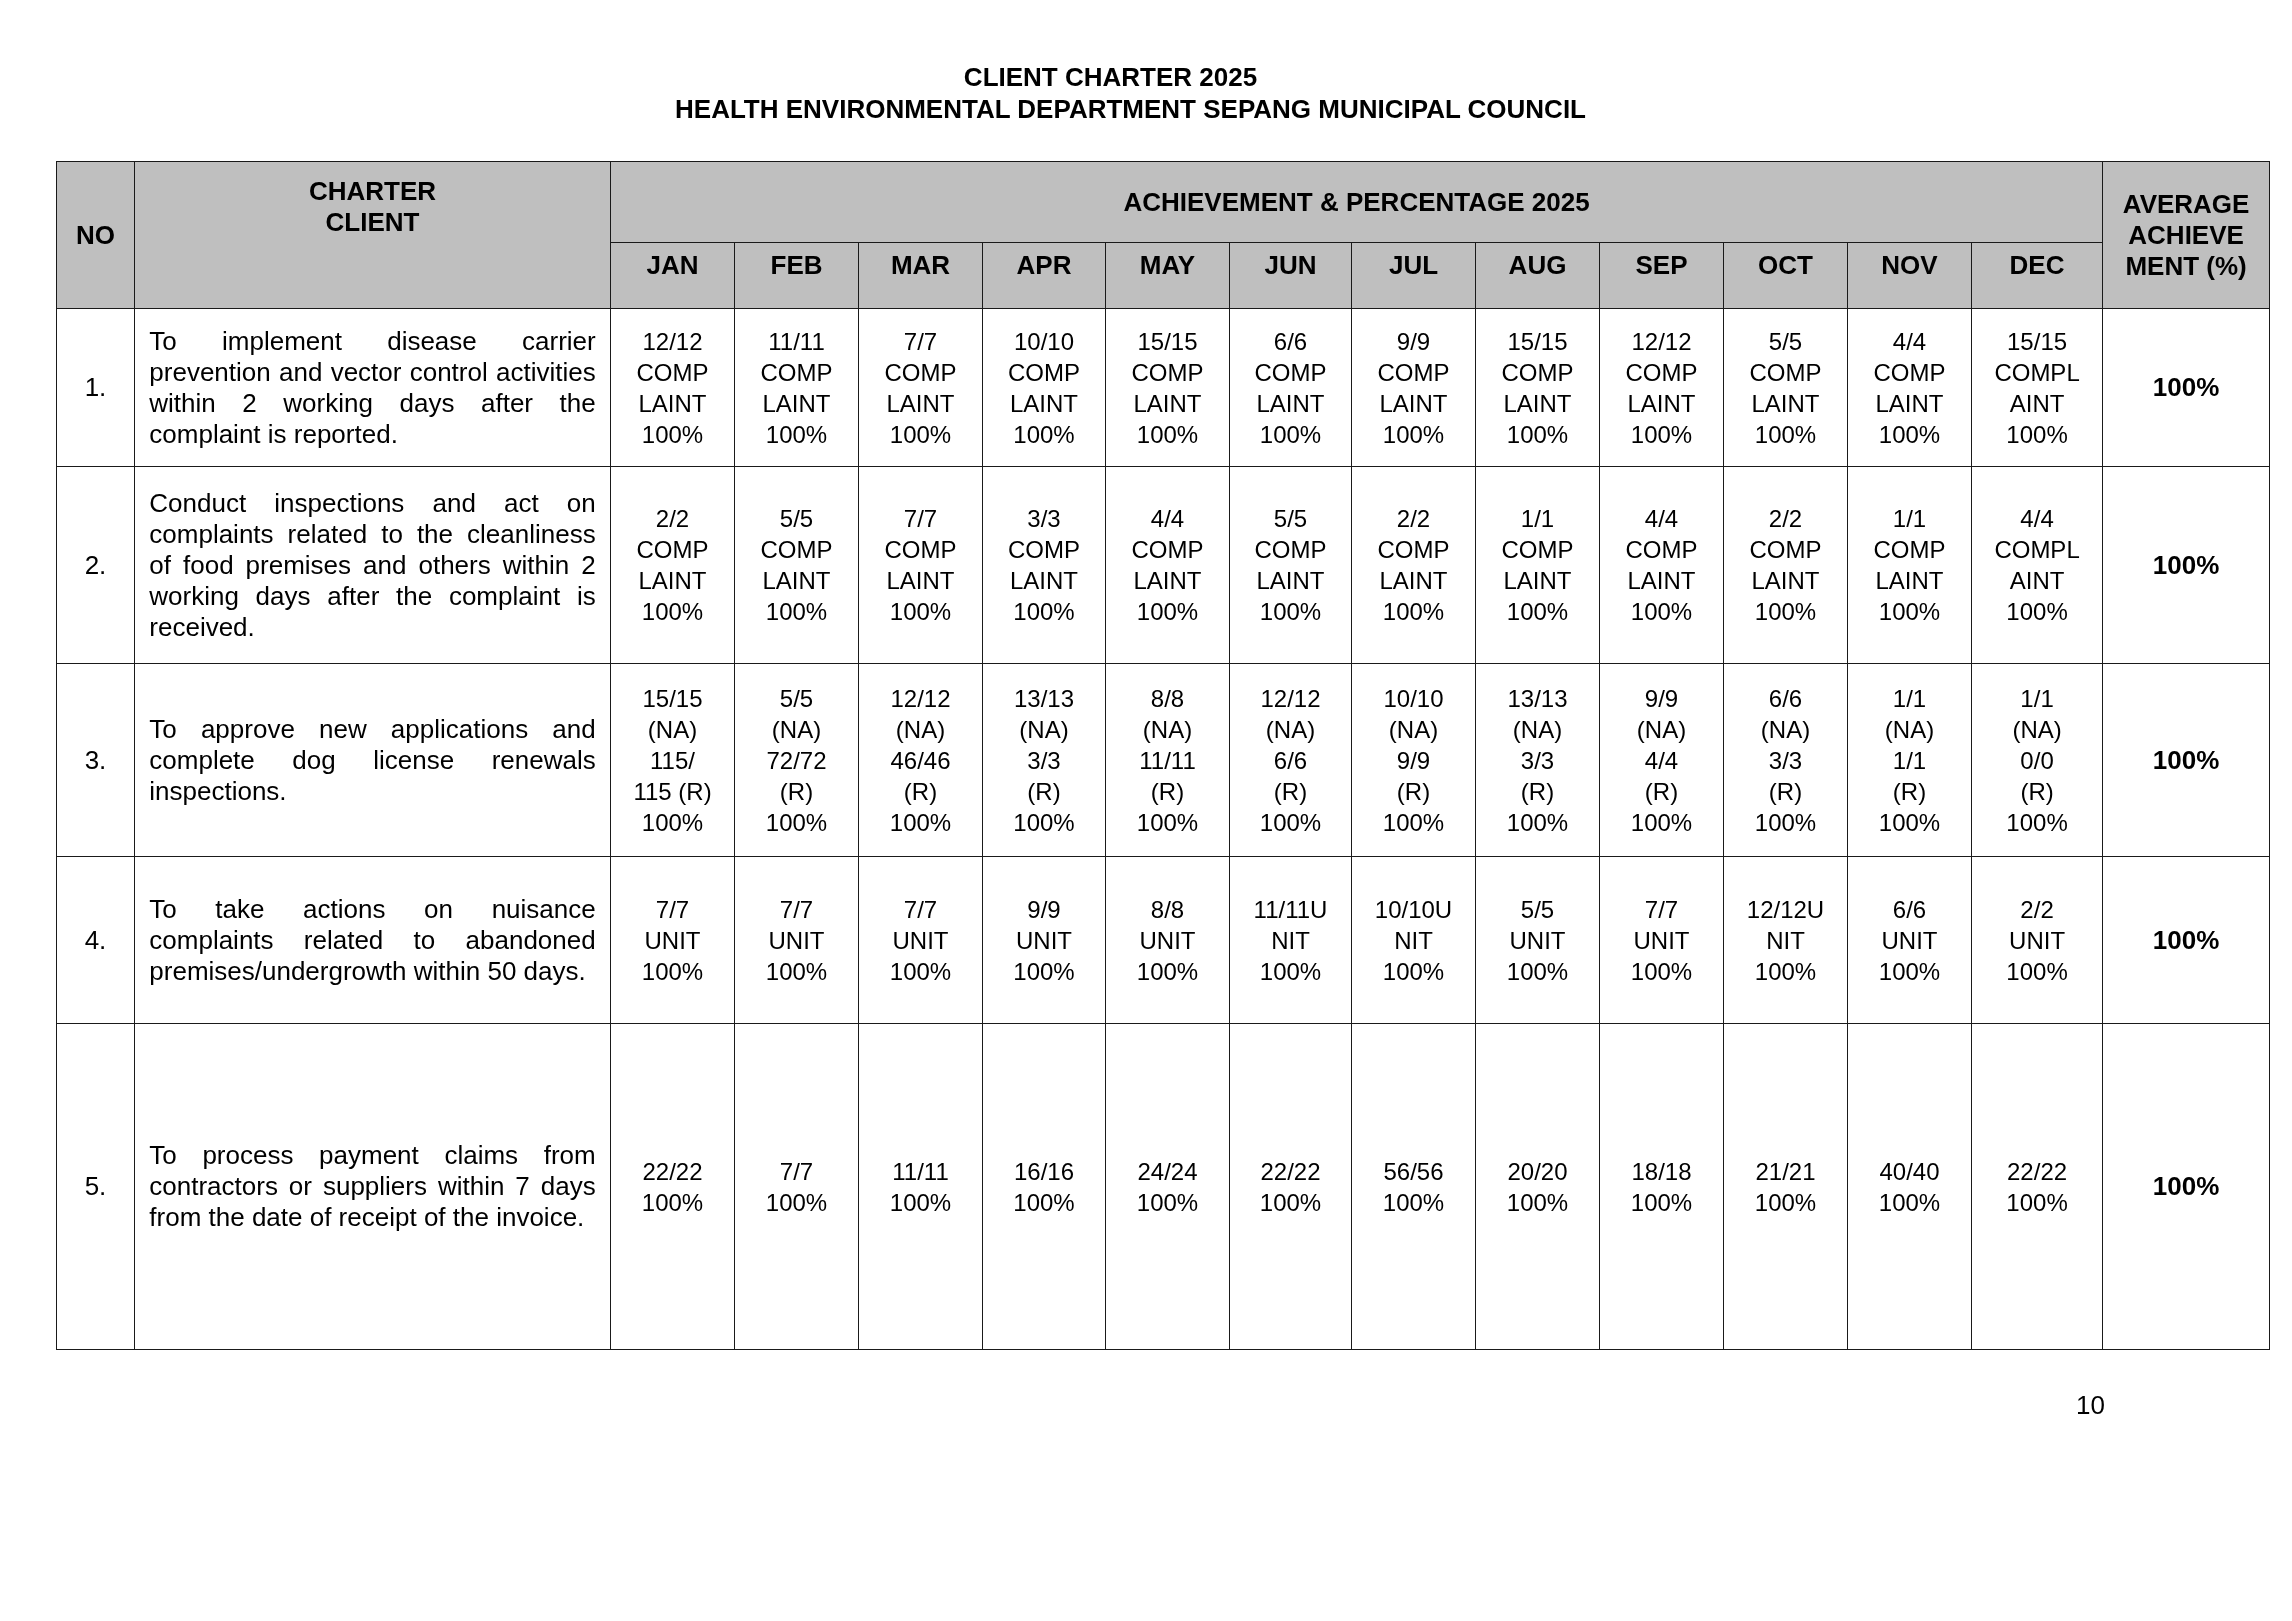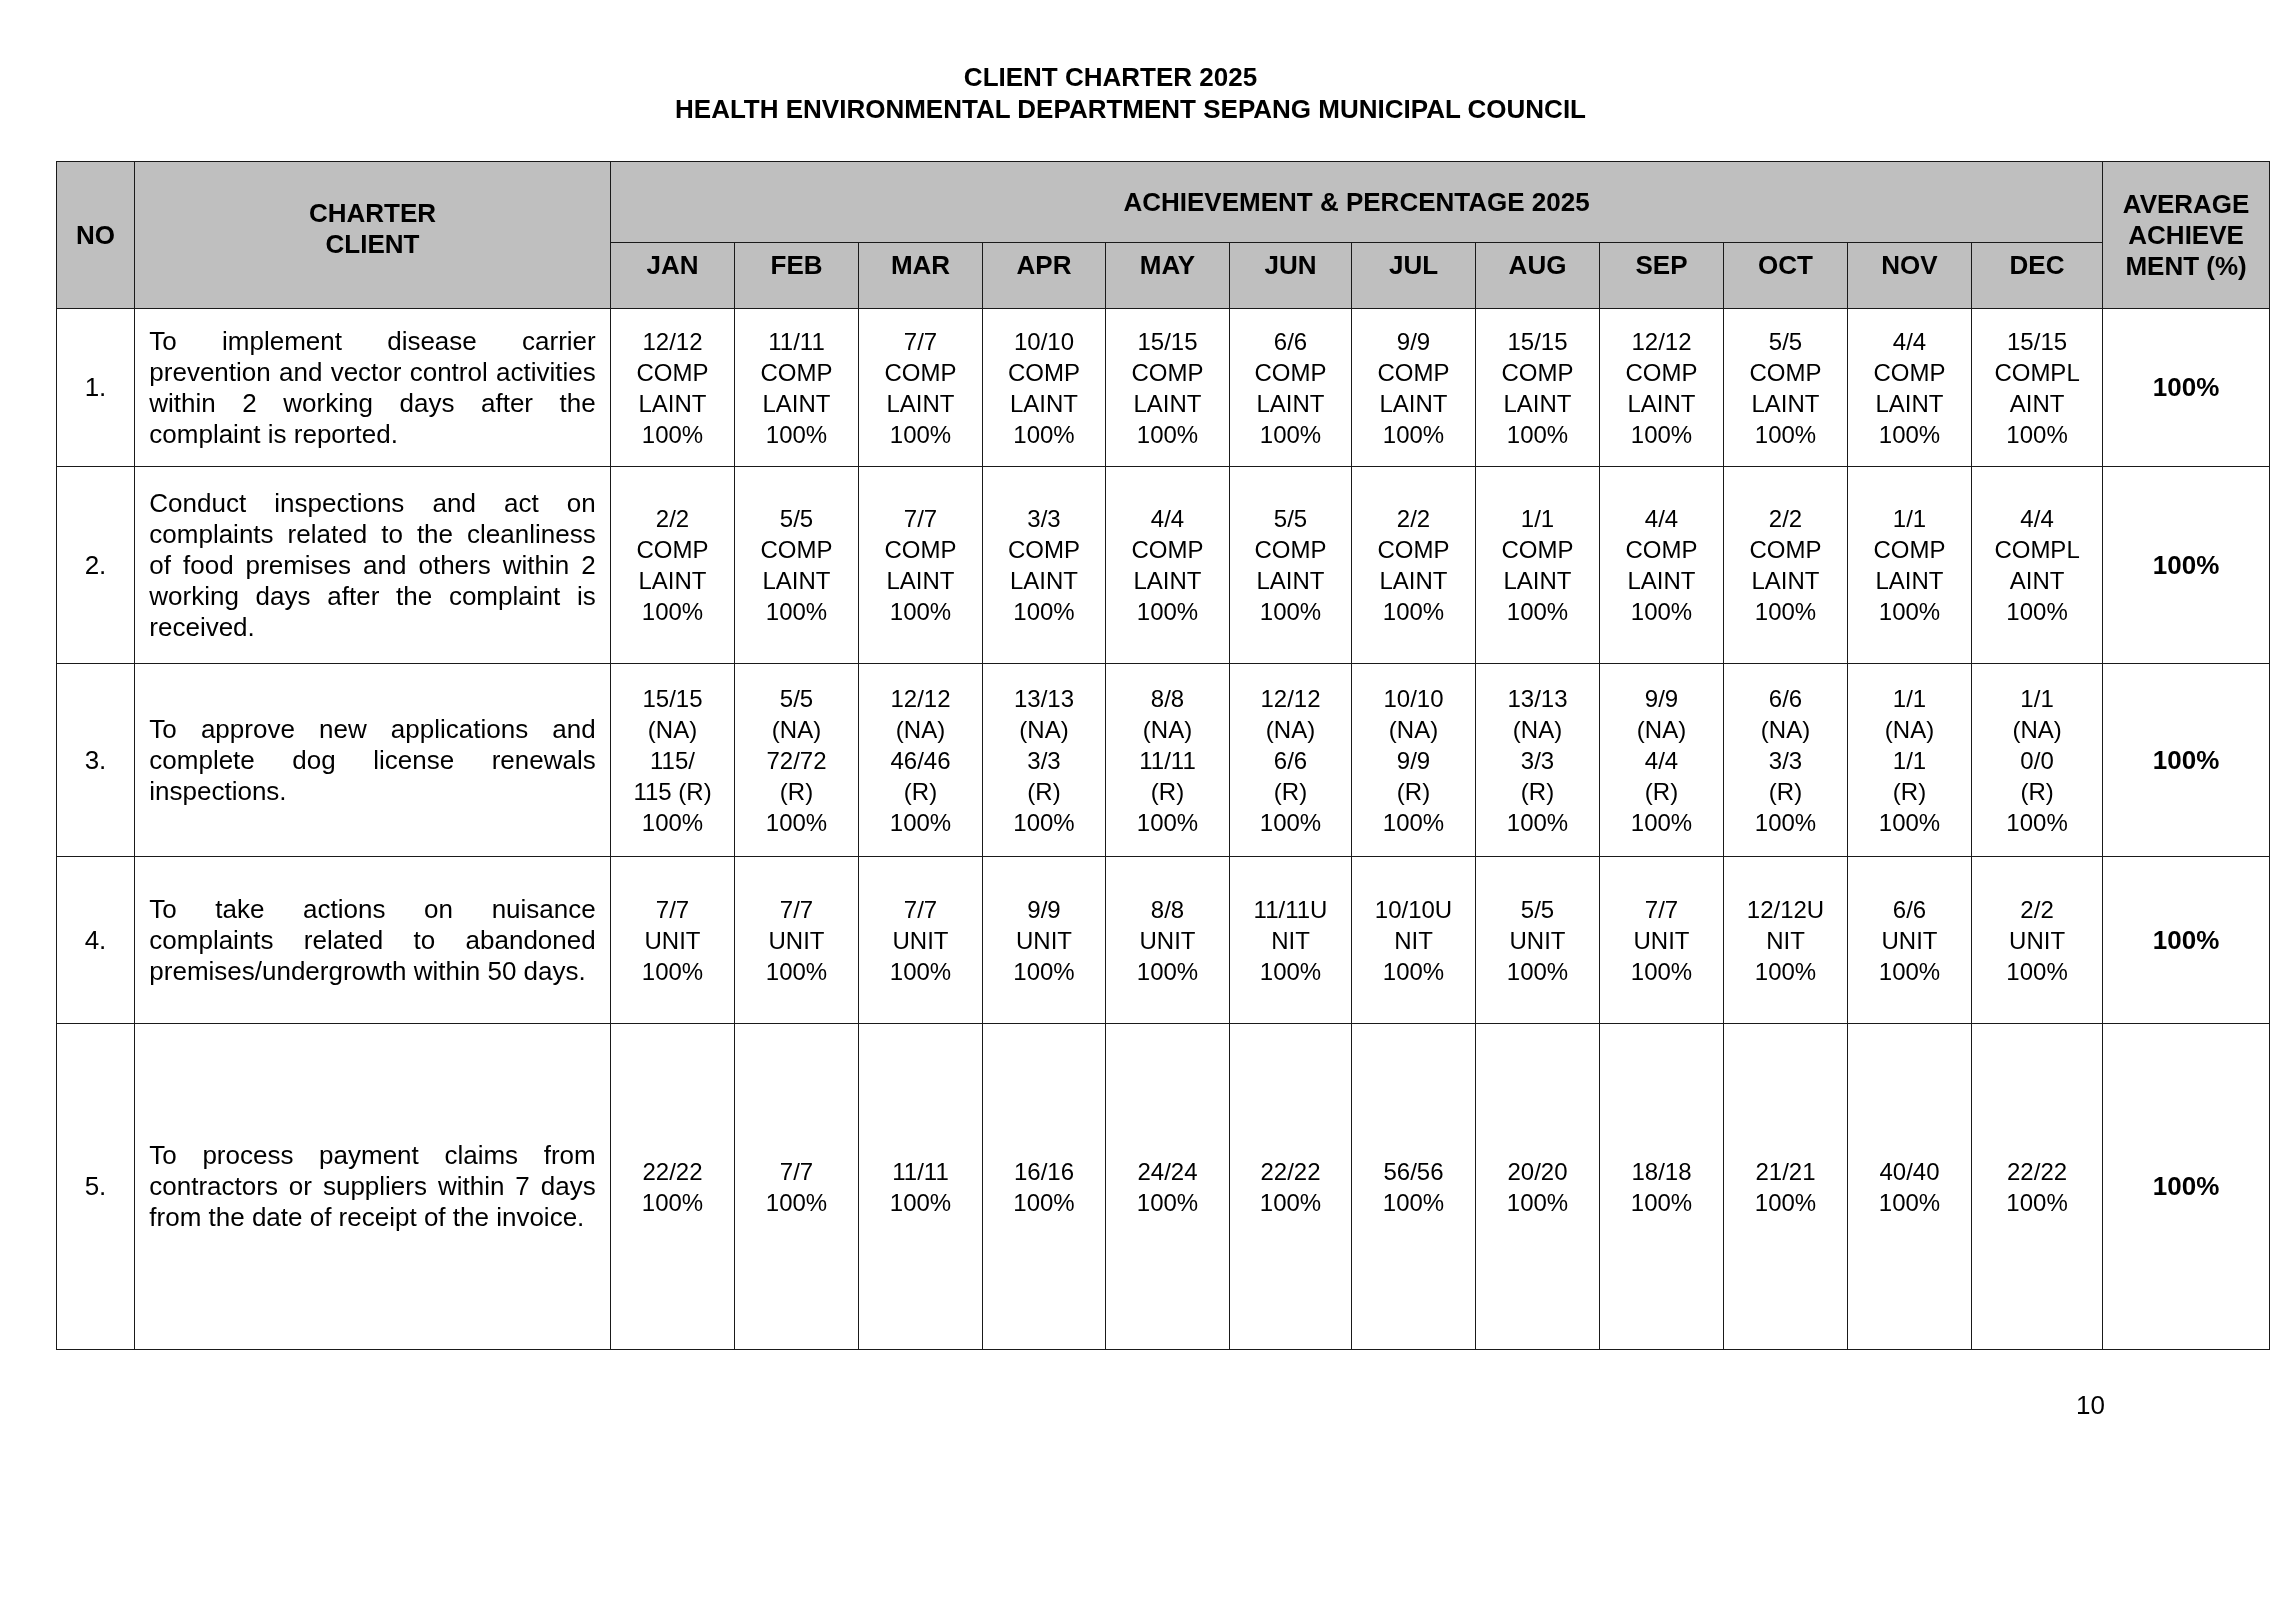--- a/index.html
+++ b/index.html
@@ -60,21 +60,21 @@
       <col style="width:124px">
     <col style="width:124px">
       <col style="width:124px">
       <col style="width:124px">
       <col style="width:131px">
     <col style="width:167px">
   </colgroup>
   <thead>
     <tr class="hdr-top">
       <th rowspan="2">NO</th>
-      <th rowspan="2" style="white-space:pre-line; vertical-align:top; padding-top:36px;"><span>CHARTER
+      <th rowspan="2" style="white-space:pre-line; vertical-align:top; padding-top:14px;"><span>CHARTER
 CLIENT</span></th>
       <th colspan="12">ACHIEVEMENT &amp; PERCENTAGE 2025</th>
       <th rowspan="2" style="padding:0 5.4px;text-align:center;">AVERAGE ACHIEVE MENT (%)</th>
     </tr>
     <tr>
       <th class="hdr-month">JAN</th>
       <th class="hdr-month">FEB</th>
       <th class="hdr-month">MAR</th>
       <th class="hdr-month">APR</th>
       <th class="hdr-month">MAY</th>

